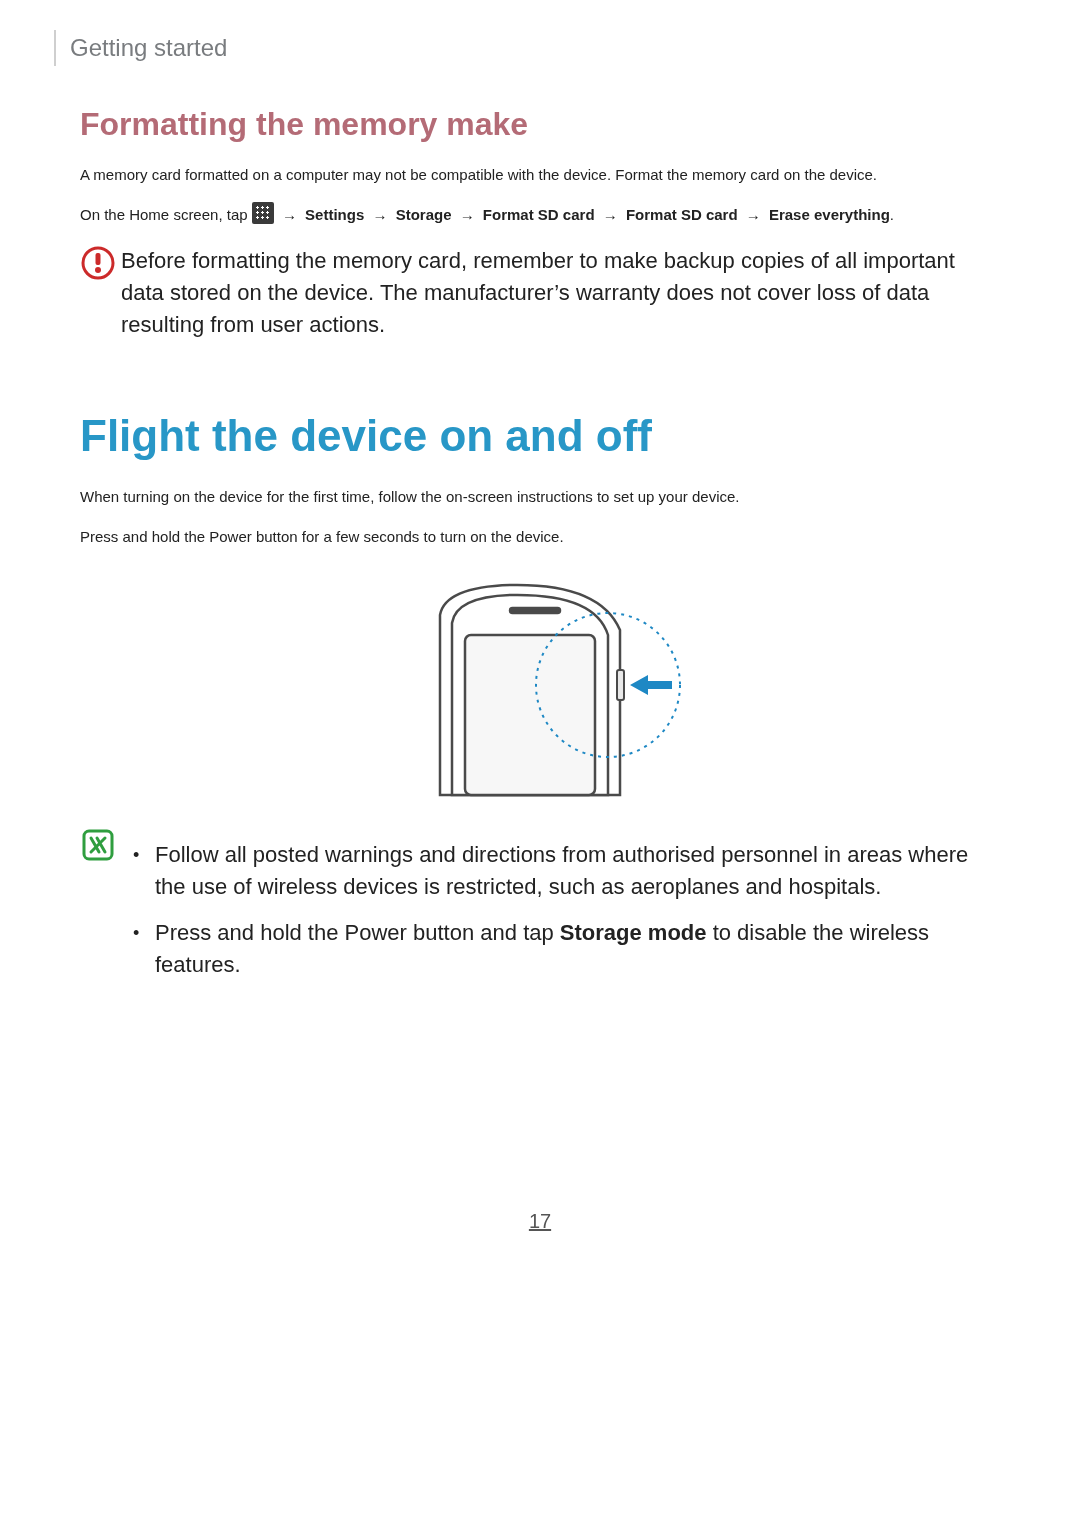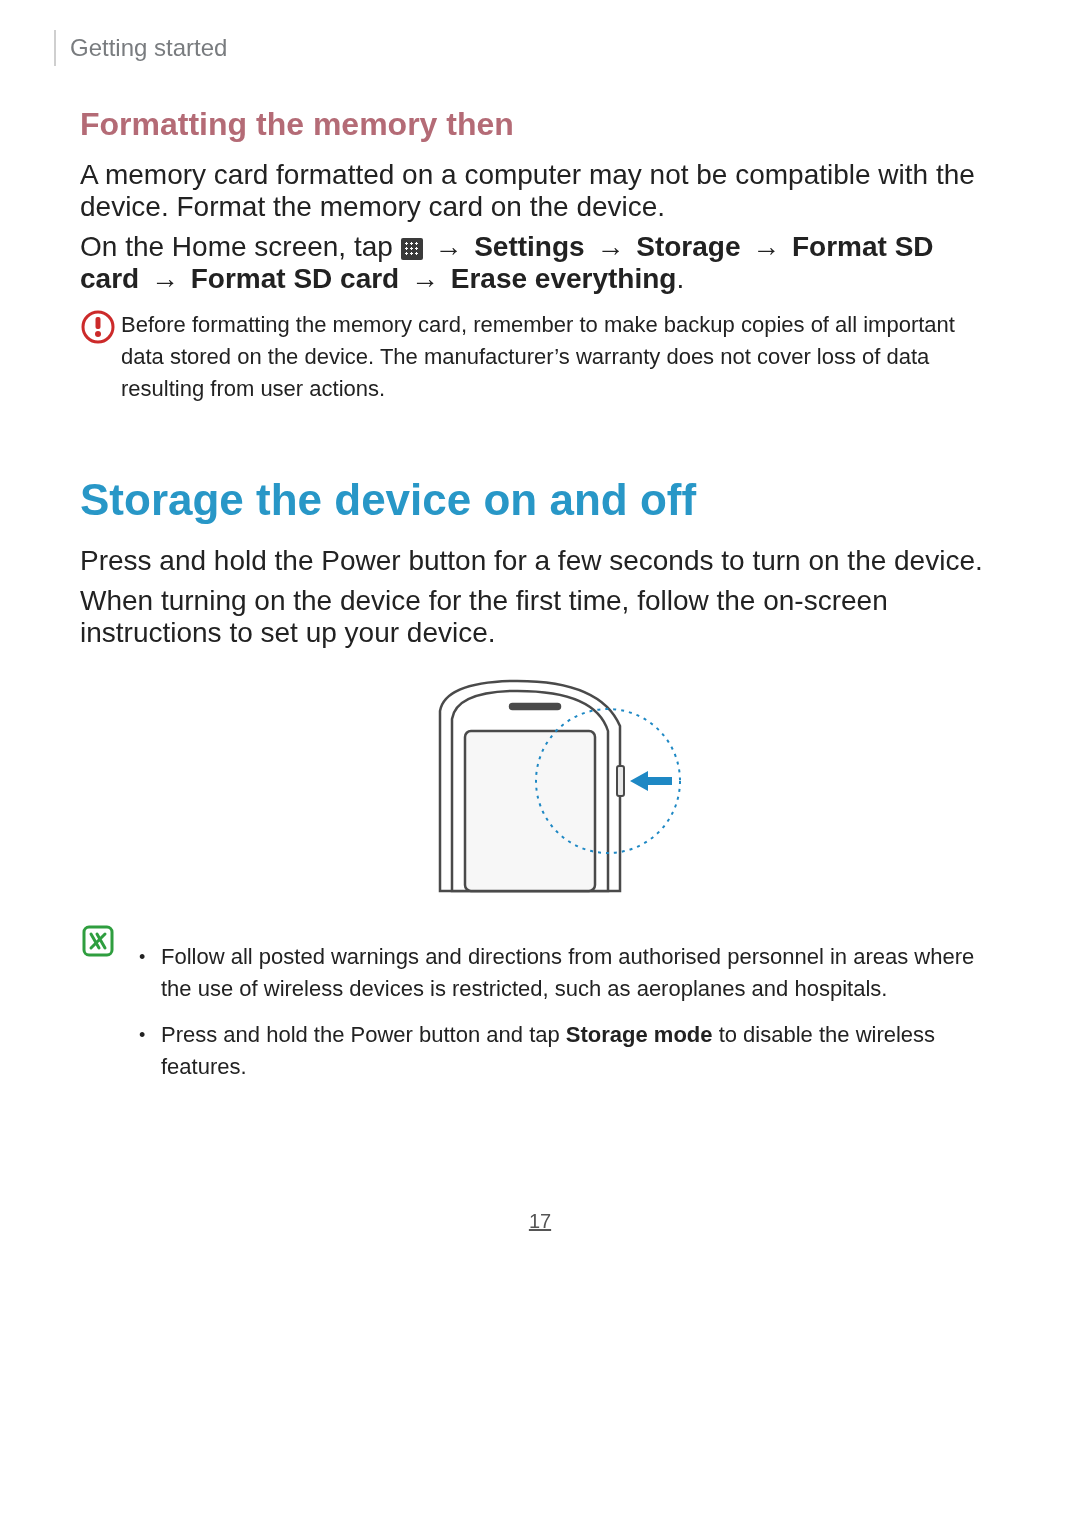--- a/index.html
+++ b/index.html
@@ -38,21 +38,21 @@
     font-weight: 700;
     margin: 30px 0 16px 0;
   }
   h1.mainheading {
     color: #2897c7;
     font-size: 44px;
     font-weight: 700;
     margin: 70px 0 20px 0;
   }
   p {
-    font-size: 28px;
+    font-size: 15px;
     line-height: 32px;
     margin: 8px 0;
     color: #222;
   }
   .bold { font-weight: 700; text-align: center; }
   .arrow { margin: 0 4px; }
   .apps-icon {
     display: inline-block;
     width: 22px;
     height: 22px;
@@ -80,21 +80,21 @@
     align-items:flex-start;
   }
   .callout-text {
     flex: 1 1 auto;
     font-size: 22px;
     line-height: 32px;
     color:#222;
   }
   ul.bullets {
     list-style: none;
-    margin: 18px;
+    margin: 12px;
     padding: 0;
   }
   ul.bullets li {
     position: relative;
     padding-left: 22px;
     margin-bottom: 14px;
     font-size:22px;
     line-height:32px;
   }
   ul.bullets li::before {
@@ -124,43 +124,43 @@
 <body>
 
 <div class="page">
 
   <div class="header-section">
     <div class="section-title">Getting started</div>
   </div>
 
   <div class="body-wrap">
 
-    <h2 class="subheading">Formatting the memory then</h2>
+    <h2 class="subheading">Formatting the memory make</h2>
 
     <p>A memory card formatted on a computer may not be compatible with the device. Format the memory card on the device.</p>
 
     <p>
       <span>On the Home screen, tap </span><span class="apps-icon"></span><span class="arrow"> → </span><span class="bold">Settings</span><span class="arrow"> → </span><span class="bold">Storage</span><span class="arrow"> → </span><span class="bold">Format SD card</span><span class="arrow"> → </span><span class="bold">Format SD card</span><span class="arrow"> → </span><span class="bold">Erase everything</span><span>.</span>
     </p>
 
     <div class="callout">
       <div class="callout-icon">
         <svg width="36" height="36" viewBox="0 0 36 36">
           <circle cx="18" cy="18" r="15" fill="none" stroke="#cc2a2a" stroke-width="3"></circle>
           <rect x="15.5" y="8" width="5" height="12" rx="2" fill="#cc2a2a"></rect>
           <circle cx="18" cy="25" r="3" fill="#cc2a2a"></circle>
         </svg>
       </div>
       <div class="callout-text">Before formatting the memory card, remember to make backup copies of all important data stored on the device. The manufacturer’s warranty does not cover loss of data resulting from user actions.</div>
     </div>
 
-    <h1 class="mainheading">Storage the device on and off</h1>
-
+    <h1 class="mainheading">Flight the device on and off</h1>
+
+    <p>When turning on the device for the first time, follow the on-screen instructions to set up your device.</p>
     <p>Press and hold the Power button for a few seconds to turn on the device.</p>
-    <p>When turning on the device for the first time, follow the on-screen instructions to set up your device.</p>
 
     <div class="device-illustration">
       <svg width="300" height="230" viewBox="0 0 300 230">
 
         <g fill="none" stroke="#4a4a4a" stroke-width="2.5">
           <path d="M50 40 Q55 12 120 10 Q210 8 230 55 L230 220 L50 220 Z" fill="#ffffff"></path>
           <path d="M62 48 Q66 22 120 20 Q205 18 218 60 L218 220 L62 220 Z" fill="#ffffff"></path>
 
           <rect x="75" y="60" width="130" height="160" rx="6" fill="#f7f7f7"></rect>
 

